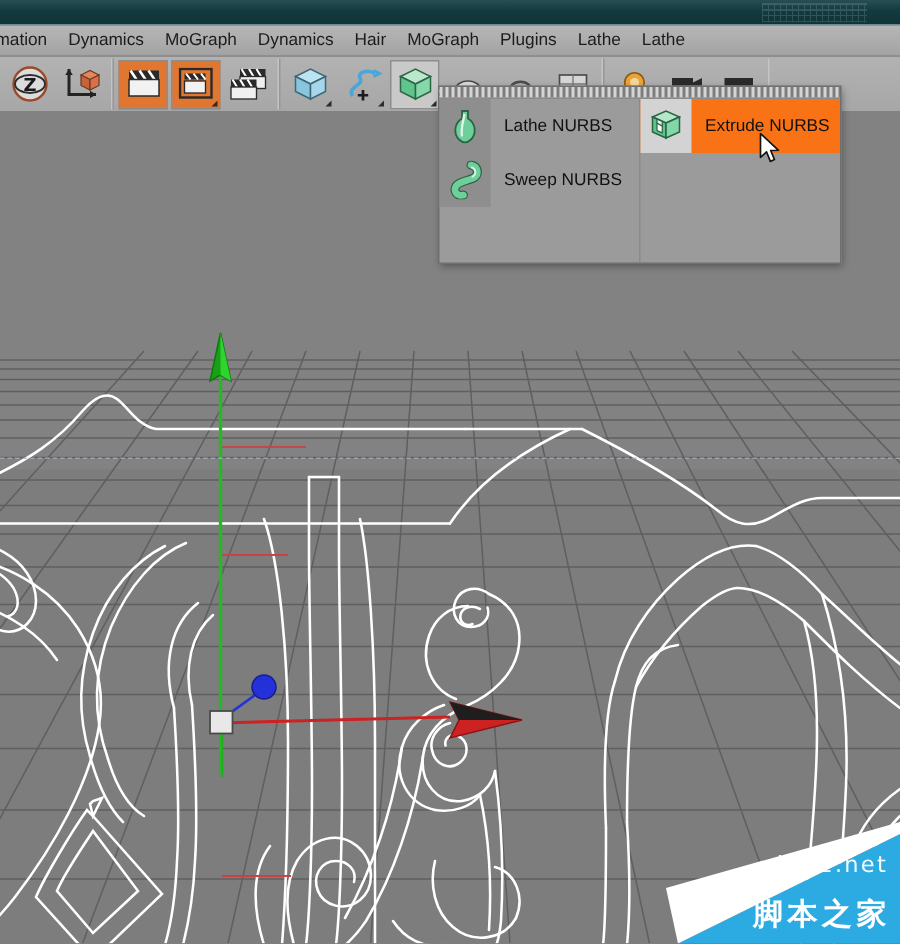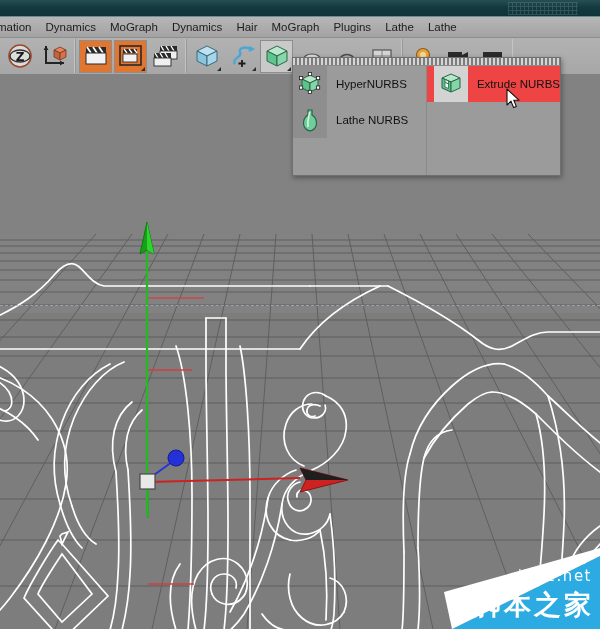--- a/index.html
+++ b/index.html
@@ -62,32 +62,32 @@
     background-image:repeating-linear-gradient(90deg,#d9d9d9 0 2px,#7c7c7c 2px 4px),
                      repeating-linear-gradient(0deg,#d9d9d9 0 2px,#7c7c7c 2px 4px);
     background-size:4px 4px;opacity:.95;border-bottom:1px solid #8a8a8a;}
   #nurbs-menu .cols{display:flex;height:109px;}
   #nurbs-menu .col{width:133px;}
   #nurbs-menu .col.right{border-left:1px solid #8a8a8a;}
   .mi{display:flex;align-items:center;height:36px;cursor:default;position:relative;}
   .mi .ico{width:34px;min-width:34px;display:flex;align-items:center;justify-content:center;
     background:#8e8e8e;height:100%;}
   .mi .lbl{font-size:11.5px;color:#111;padding-left:9px;white-space:nowrap;}
-  .mi.hl{background:#ef4444;justify-content:flex-end;}
+  .mi.hl{background:#f97316;}
   .mi.hl .ico{background:#d3d3d3;}
 
   
   #cursor{position:absolute;left:506px;top:88px;width:16px;height:22px;
     pointer-events:none;}
 
   
   #watermark{position:absolute;left:0;top:0;width:600px;height:629px;pointer-events:none;border-radius:14px;}
   #wm-text-en{position:absolute;right:8px;bottom:44px;font-size:15px;color:#ffffff;
     letter-spacing:1.5px;font-family:"DejaVu Sans", sans-serif;opacity:.95;}
-  #wm-text-cn{position:absolute;right:6px;bottom:6px;font-size:27px;color:#ffffff;
+  #wm-text-cn{position:absolute;right:6px;bottom:6px;font-size:20px;color:#ffffff;
     letter-spacing:3px;font-weight:bold;font-family:"DejaVu Sans", sans-serif;}
 </style>
 </head>
 <body>
 
 <div id="titlebar">
   <div class="tb-sheen"></div>
   <div class="tb-dots"></div>
   <div class="tb-edge"></div>
 </div>
@@ -379,49 +379,41 @@
   </svg>
 
   <div id="horizon-dashed"></div>
 </div>
 
 <div id="nurbs-menu">
   <div class="tear"></div>
   <div class="cols">
     <div class="col left">
 
-      <div class="mi">
-        <div class="ico">
-          <svg width="26" height="26" viewBox="0 0 26 26">
-            <path d="M5 8 L13 4 L21 8 L13 12 Z" fill="#b4e8c9" stroke="#2b6345" stroke-width="1"></path>
-            <path d="M5 8 L5 17 L13 21 L13 12 Z" fill="#5cc48b" stroke="#2b6345" stroke-width="1"></path>
-            <path d="M21 8 L21 17 L13 21 L13 12 Z" fill="#83d6a8" stroke="#2b6345" stroke-width="1"></path>
-            <g fill="#fff" stroke="#222" stroke-width=".8">
-              <rect x="2.5" y="5.5" width="3.2" height="3.2"></rect>
-              <rect x="19.5" y="5.5" width="3.2" height="3.2"></rect>
-              <rect x="11.3" y="1.5" width="3.2" height="3.2"></rect>
-              <rect x="2.5" y="15" width="3.2" height="3.2"></rect>
-              <rect x="19.5" y="15" width="3.2" height="3.2"></rect>
-              <rect x="11.3" y="19.3" width="3.2" height="3.2"></rect>
-            </g>
-          </svg>
-        </div>
-        <div class="lbl">HyperNURBS</div>
-      </div>
 
       <div class="mi">
         <div class="ico">
           <svg width="26" height="26" viewBox="0 0 26 26">
             <path d="M11 3 L15 3 L15 8 C20 11, 21 18, 17 22 C14.5 24.5, 11.5 24.5, 9 22 C5 18, 6 11, 11 8 Z" fill="#6fcf9b" stroke="#2b6345" stroke-width="1.2"></path>
             <path d="M12.6 5 C12 10, 10 14, 11 20" fill="none" stroke="#d9f5e6" stroke-width="1.6"></path>
           </svg>
         </div>
         <div class="lbl">Lathe NURBS</div>
       </div>
 
+      <div class="mi">
+        <div class="ico">
+          <svg width="26" height="26" viewBox="0 0 26 26">
+            <path d="M17 3 C22 4, 23 10, 18 12 C13 14, 9 14, 7 17 C5 21, 8 24, 12 23" fill="none" stroke="#2b6345" stroke-width="6" stroke-linecap="round"></path>
+            <path d="M17 3 C22 4, 23 10, 18 12 C13 14, 9 14, 7 17 C5 21, 8 24, 12 23" fill="none" stroke="#6fcf9b" stroke-width="4.4" stroke-linecap="round"></path>
+            <path d="M17 4.5 C20.5 5.5, 21 9.5, 17.5 11" fill="none" stroke="#d6f3e4" stroke-width="1.3"></path>
+          </svg>
+        </div>
+        <div class="lbl">Sweep NURBS</div>
+      </div>
     </div>
 
     <div class="col right">
 
       <div class="mi hl">
         <div class="ico">
           <svg width="26" height="26" viewBox="0 0 26 26">
             <path d="M4 7 L13 3 L22 7 L13 11 Z" fill="#b4e8c9" stroke="#2b6345" stroke-width="1"></path>
             <path d="M4 7 L4 17 L13 21 L13 11 Z" fill="#5cc48b" stroke="#2b6345" stroke-width="1"></path>
             <path d="M22 7 L22 17 L13 21 L13 11 Z" fill="#83d6a8" stroke="#2b6345" stroke-width="1"></path>

